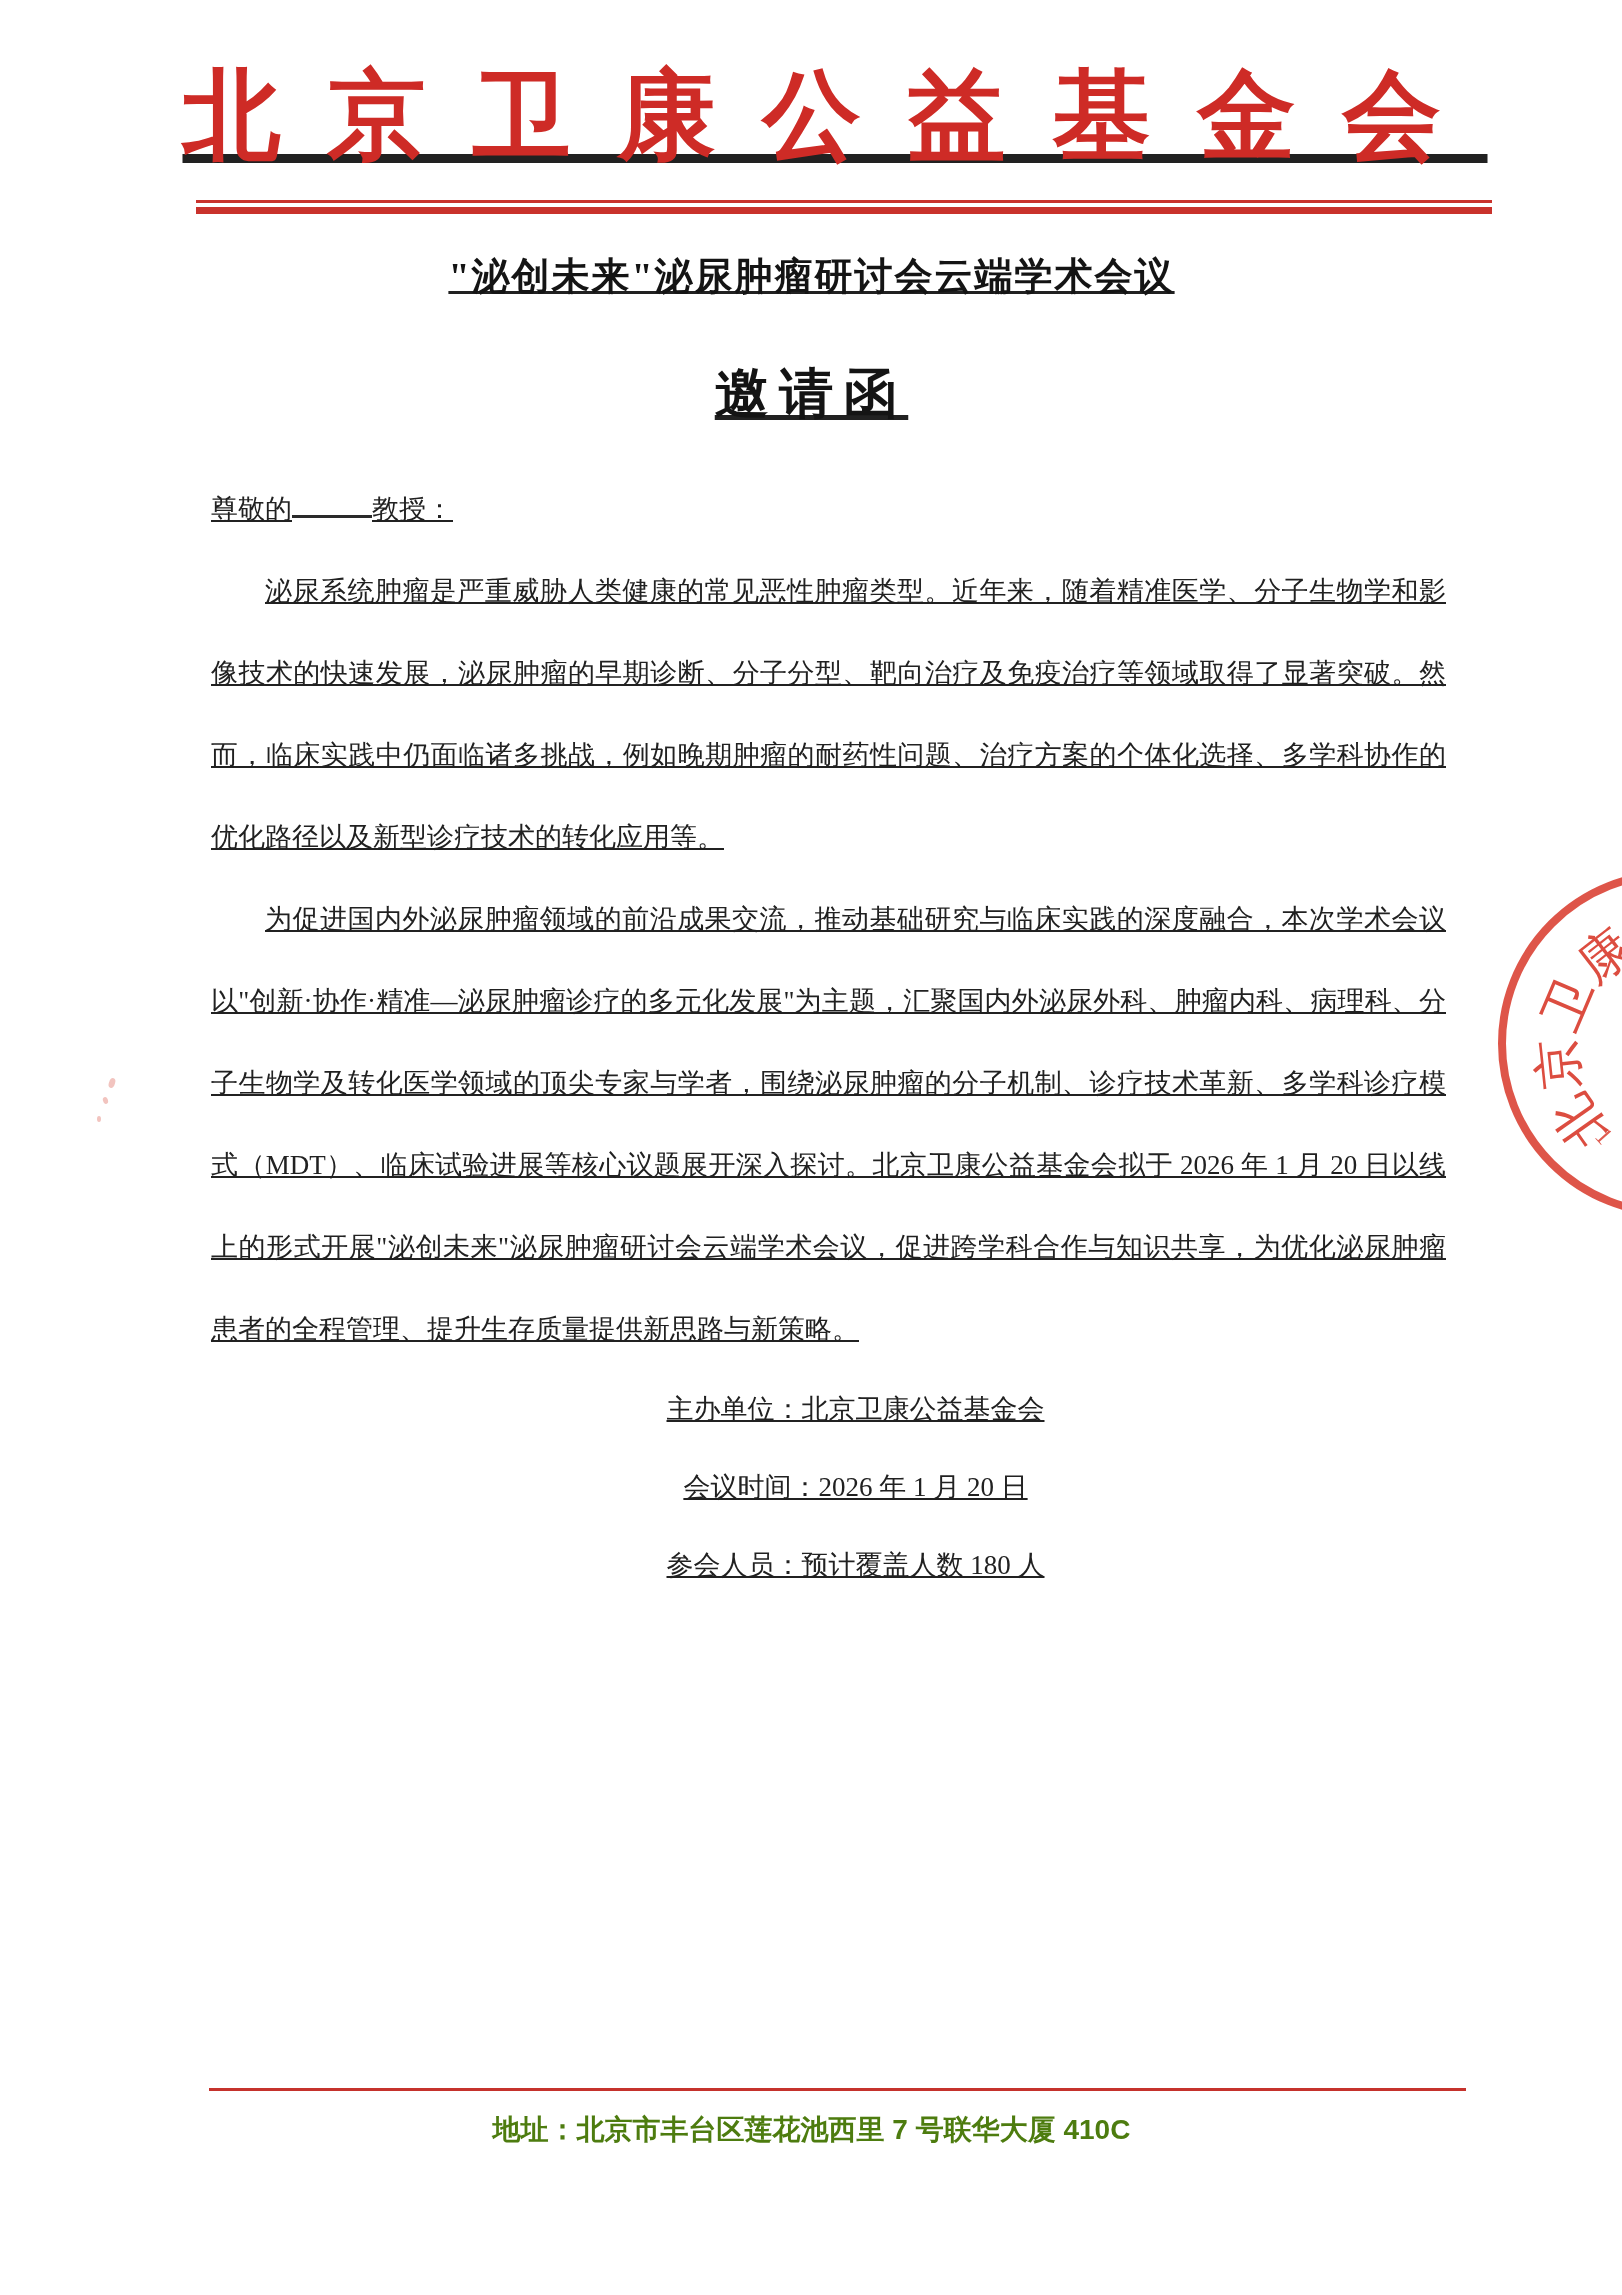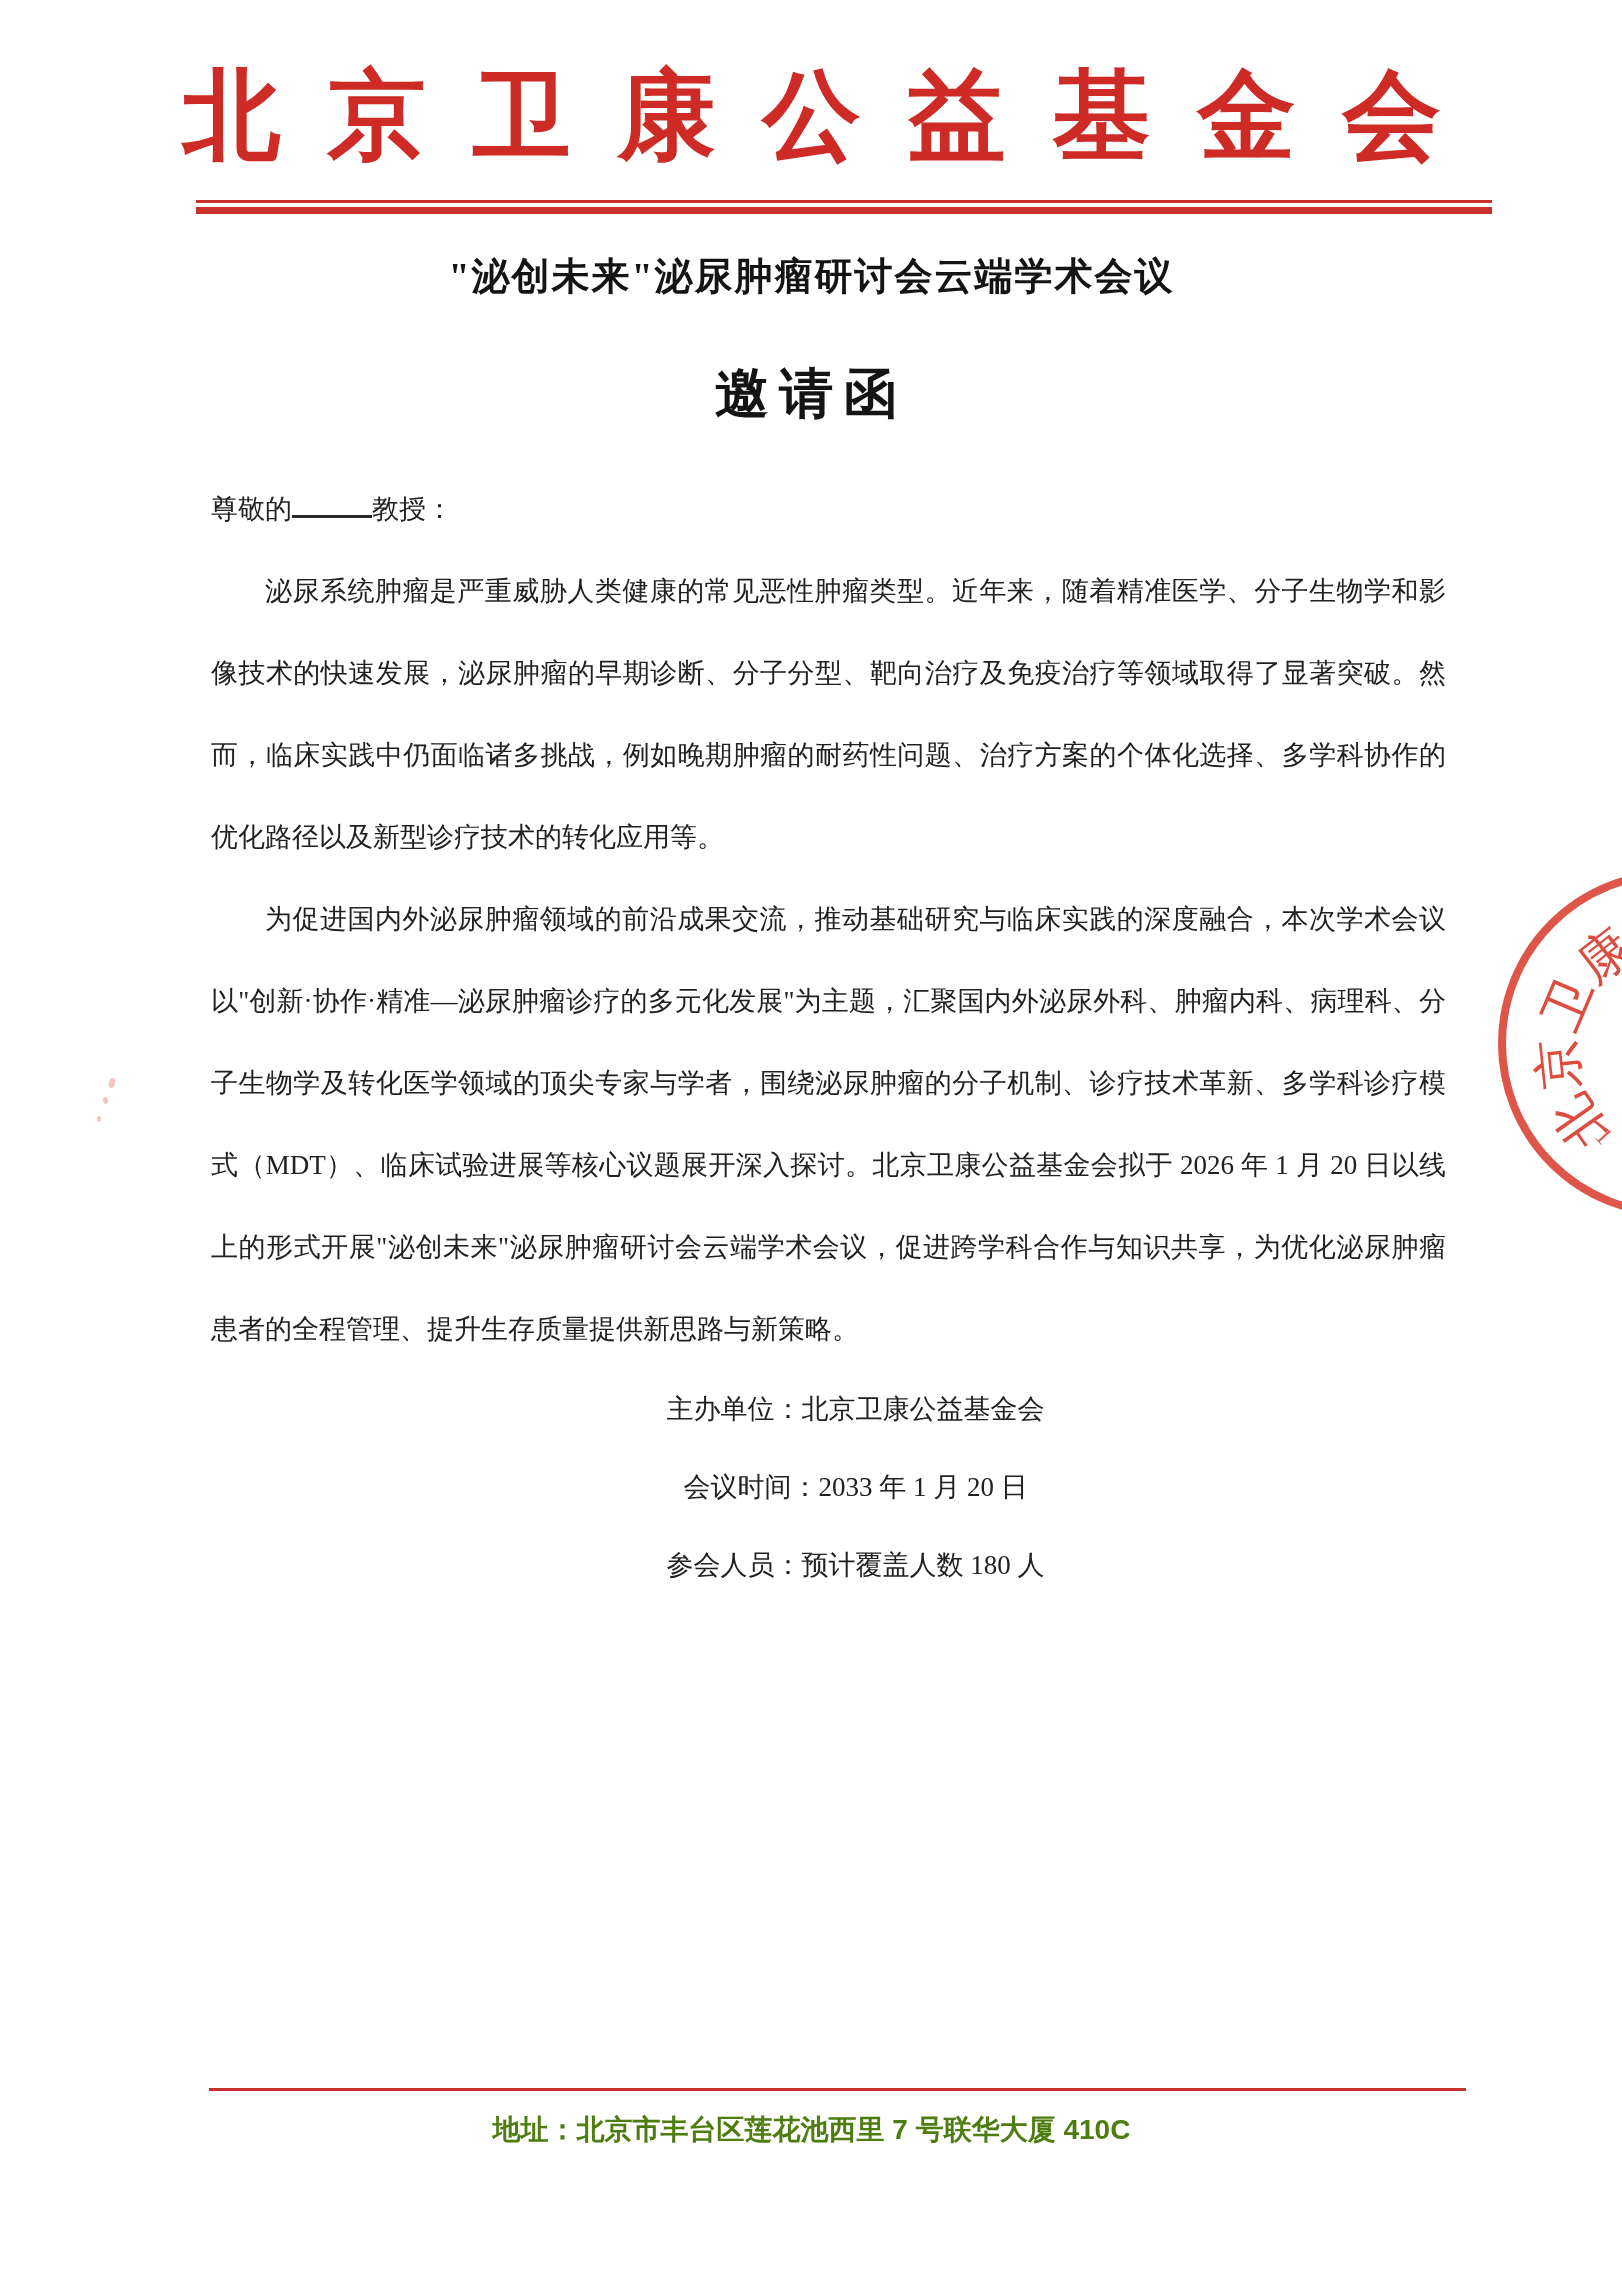--- a/index.html
+++ b/index.html
@@ -3,20 +3,21 @@
 <meta charset="utf-8">
 <style>
   html,body{margin:0;padding:0;background:#ffffff;}
   .page{
     position:relative;
     width:1623px;height:2159px;
     background:#ffffff;
     overflow:hidden;
     font-family:"Liberation Serif","DejaVu Serif",serif;
     color:#212121;
+    text-decoration:underline;
   }
   
   .org-name{
     margin-top:67px;
     text-align:center;
     font-size:98px;
     line-height:98px;
     font-weight:700;
     letter-spacing:47px;
     padding-left:47px;
@@ -123,21 +124,21 @@
   <div class="content">
     <div class="greeting">
       <span>尊敬的</span><span class="blank-line"></span><span>教授：</span>
     </div>
 
     <p class="para">泌尿系统肿瘤是严重威胁人类健康的常见恶性肿瘤类型。近年来，随着精准医学、分子生物学和影像技术的快速发展，泌尿肿瘤的早期诊断、分子分型、靶向治疗及免疫治疗等领域取得了显著突破。然而，临床实践中仍面临诸多挑战，例如晚期肿瘤的耐药性问题、治疗方案的个体化选择、多学科协作的优化路径以及新型诊疗技术的转化应用等。</p>
     <p class="para">为促进国内外泌尿肿瘤领域的前沿成果交流，推动基础研究与临床实践的深度融合，本次学术会议以"创新·协作·精准—泌尿肿瘤诊疗的多元化发展"为主题，汇聚国内外泌尿外科、肿瘤内科、病理科、分子生物学及转化医学领域的顶尖专家与学者，围绕泌尿肿瘤的分子机制、诊疗技术革新、多学科诊疗模式（MDT）、临床试验进展等核心议题展开深入探讨。北京卫康公益基金会拟于 2026 年 1 月 20 日以线上的形式开展"泌创未来"泌尿肿瘤研讨会云端学术会议，促进跨学科合作与知识共享，为优化泌尿肿瘤患者的全程管理、提升生存质量提供新思路与新策略。</p>
 
     <div class="details">
       <div class="detail-line">主办单位：北京卫康公益基金会</div>
-      <div class="detail-line">会议时间：2033 年 1 月 20 日</div>
+      <div class="detail-line">会议时间：2026 年 1 月 20 日</div>
       <div class="detail-line">参会人员：预计覆盖人数 180 人</div>
     </div>
   </div>
 
   <div class="footer-rule"></div>
   <div class="footer-address">地址：北京市丰台区莲花池西里 7 号联华大厦 410C</div>
 
   <div class="stamp">
     <span class="stamp-char" style="left:74px;top:243px;transform:translate(-50%,-50%) rotate(-125deg);">北</span>
     <span class="stamp-char" style="left:53px;top:186px;transform:translate(-50%,-50%) rotate(-96deg);">京</span>

